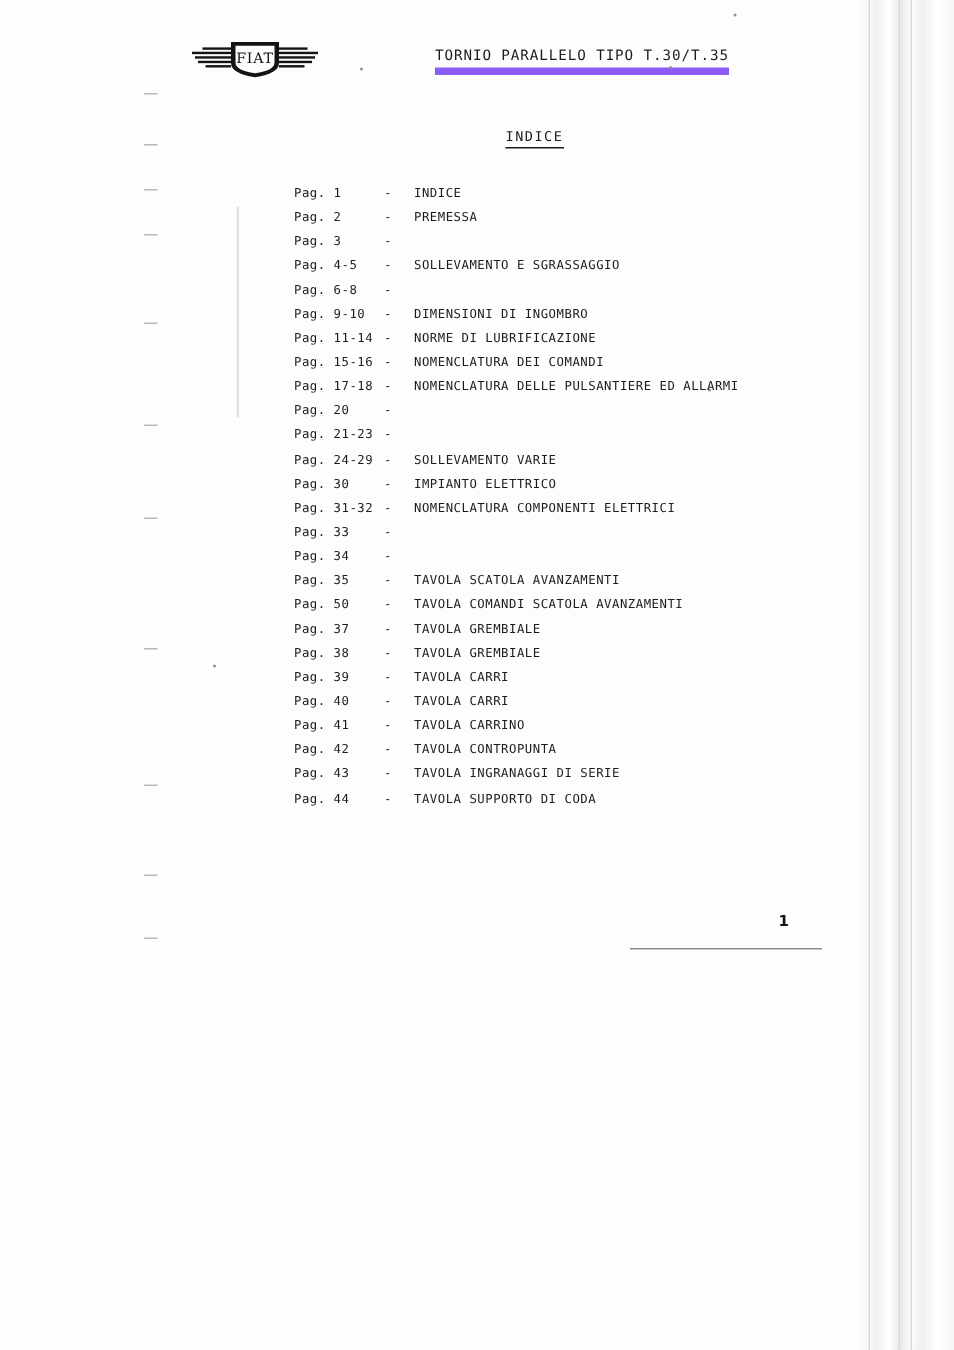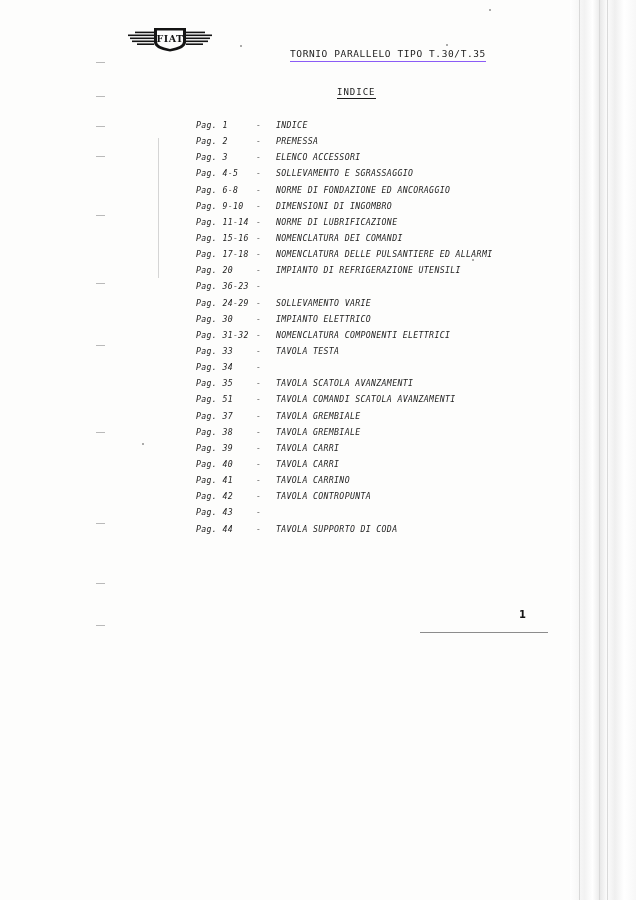--- a/index.html
+++ b/index.html
@@ -75,35 +75,33 @@
     background: #8c8c8c;
   }
 
   
   .logo {
     position: absolute;
     left: 128px;
     top: 24px;
     width: 84px;
     height: 28px;
-    font-weight: bold;
   }
 
   
   .doc-title {
     position: absolute;
     left: 290px;
     top: 32px;
     font-size: 9.5px;
     letter-spacing: 0.6px;
     color: #1b1b1b;
-    border-bottom: 1px solid #8b5cf6;
+    border-bottom: 5px solid #8b5cf6;
     padding-bottom: 2px;
     white-space: nowrap;
-    margin-top: 16px;
   }
 
   
   .speck {
     position: absolute;
     background: #8f8f8f;
     border-radius: 50%;
   }
 
   
@@ -119,27 +117,26 @@
 
   
   .index-list {
     position: absolute;
     left: 196px;
     top: 120px;
     width: 400px;
   }
   .index-row {
     display: flex;
-    align-items: flex-start;
+    align-items: center;
     height: 16.15px;
     font-size: 8.2px;
     letter-spacing: 0.35px;
     color: #1c1c1c;
     white-space: nowrap;
-    font-style: italic;
   }
   .idx-pages {
     width: 60px;
     flex: 0 0 60px;
   }
   .idx-dash {
     width: 20px;
     flex: 0 0 20px;
     text-align: left;
   }
@@ -227,31 +224,29 @@
       <span class="idx-title">INDICE</span>
     </div>
     <div class="index-row">
       <span class="idx-pages">Pag. 2</span>
       <span class="idx-dash">-</span>
       <span class="idx-title">PREMESSA</span>
     </div>
     <div class="index-row">
       <span class="idx-pages">Pag. 3</span>
       <span class="idx-dash">-</span>
-      <span class="idx-title">ELENCO ACCESSORI</span>
     </div>
     <div class="index-row">
       <span class="idx-pages">Pag. 4-5</span>
       <span class="idx-dash">-</span>
       <span class="idx-title">SOLLEVAMENTO E SGRASSAGGIO</span>
     </div>
     <div class="index-row">
       <span class="idx-pages">Pag. 6-8</span>
       <span class="idx-dash">-</span>
-      <span class="idx-title">NORME DI FONDAZIONE ED ANCORAGGIO</span>
     </div>
     <div class="index-row">
       <span class="idx-pages">Pag. 9-10</span>
       <span class="idx-dash">-</span>
       <span class="idx-title">DIMENSIONI DI INGOMBRO</span>
     </div>
     <div class="index-row">
       <span class="idx-pages">Pag. 11-14</span>
       <span class="idx-dash">-</span>
       <span class="idx-title">NORME DI LUBRIFICAZIONE</span>
@@ -262,57 +257,55 @@
       <span class="idx-title">NOMENCLATURA DEI COMANDI</span>
     </div>
     <div class="index-row">
       <span class="idx-pages">Pag. 17-18</span>
       <span class="idx-dash">-</span>
       <span class="idx-title">NOMENCLATURA DELLE PULSANTIERE ED ALLARMI</span>
     </div>
     <div class="index-row">
       <span class="idx-pages">Pag. 20</span>
       <span class="idx-dash">-</span>
-      <span class="idx-title">IMPIANTO DI REFRIGERAZIONE UTENSILI</span>
-    </div>
-    <div class="index-row">
-      <span class="idx-pages">Pag. 36-23</span>
+    </div>
+    <div class="index-row">
+      <span class="idx-pages">Pag. 21-23</span>
       <span class="idx-dash">-</span>
     </div>
     <div class="index-row">
       <span class="idx-pages">Pag. 24-29</span>
       <span class="idx-dash">-</span>
       <span class="idx-title">SOLLEVAMENTO VARIE</span>
     </div>
     <div class="index-row">
       <span class="idx-pages">Pag. 30</span>
       <span class="idx-dash">-</span>
       <span class="idx-title">IMPIANTO ELETTRICO</span>
     </div>
     <div class="index-row">
       <span class="idx-pages">Pag. 31-32</span>
       <span class="idx-dash">-</span>
       <span class="idx-title">NOMENCLATURA COMPONENTI ELETTRICI</span>
     </div>
     <div class="index-row">
       <span class="idx-pages">Pag. 33</span>
       <span class="idx-dash">-</span>
-      <span class="idx-title">TAVOLA TESTA</span>
     </div>
     <div class="index-row">
       <span class="idx-pages">Pag. 34</span>
       <span class="idx-dash">-</span>
     </div>
     <div class="index-row">
       <span class="idx-pages">Pag. 35</span>
       <span class="idx-dash">-</span>
       <span class="idx-title">TAVOLA SCATOLA AVANZAMENTI</span>
     </div>
     <div class="index-row">
-      <span class="idx-pages">Pag. 51</span>
+      <span class="idx-pages">Pag. 50</span>
       <span class="idx-dash">-</span>
       <span class="idx-title">TAVOLA COMANDI SCATOLA AVANZAMENTI</span>
     </div>
     <div class="index-row">
       <span class="idx-pages">Pag. 37</span>
       <span class="idx-dash">-</span>
       <span class="idx-title">TAVOLA GREMBIALE</span>
     </div>
     <div class="index-row">
       <span class="idx-pages">Pag. 38</span>
@@ -335,20 +328,21 @@
       <span class="idx-title">TAVOLA CARRINO</span>
     </div>
     <div class="index-row">
       <span class="idx-pages">Pag. 42</span>
       <span class="idx-dash">-</span>
       <span class="idx-title">TAVOLA CONTROPUNTA</span>
     </div>
     <div class="index-row">
       <span class="idx-pages">Pag. 43</span>
       <span class="idx-dash">-</span>
+      <span class="idx-title">TAVOLA INGRANAGGI DI SERIE</span>
     </div>
     <div class="index-row">
       <span class="idx-pages">Pag. 44</span>
       <span class="idx-dash">-</span>
       <span class="idx-title">TAVOLA SUPPORTO DI CODA</span>
     </div>
 
   </div>
 
   <div class="bottom-rule"></div>

